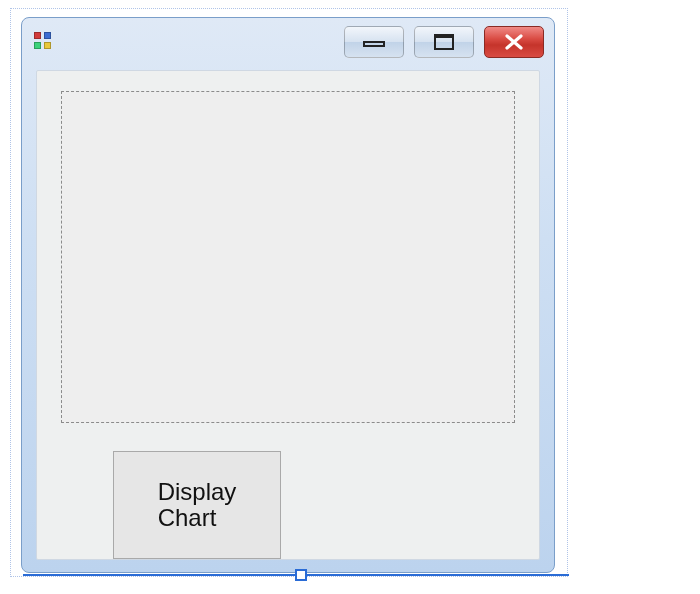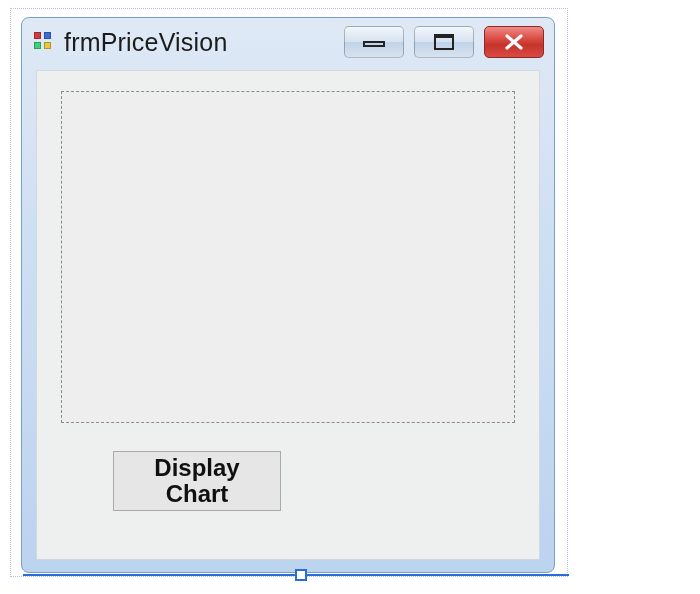--- a/index.html
+++ b/index.html
@@ -124,34 +124,32 @@
     right: 24px;
     height: 332px;
     border: 1px dashed #8b8b8b;
     background: #eeeeee;
     box-sizing: border-box;
   }
 
   
   .btn {
     position: absolute;
-    height: 60px;
+    height: 108px;
     width: 168px;
     background: #e6e6e6;
     border: 1px solid #a9a9a9;
     box-sizing: border-box;
     display: flex;
     align-items: center;
     justify-content: center;
-    text-align: center;
     font-size: 24px;
     line-height: 1.1;
     color: #111;
     cursor: default;
-    font-weight: bold;
   }
   .btn.display { left: 76px;  top: 380px; }
   .btn.close   { left: 268px; top: 380px; }
 
   
   .resize-line {
     position: absolute;
     left: 12px;
     right: -2px;
     top: 565px;
@@ -176,21 +174,20 @@
 
   <div class="form">
 
     <div class="titlebar">
       <span class="app-icon">
         <span class="sq red"></span>
         <span class="sq blue"></span>
         <span class="sq green"></span>
         <span class="sq yellow"></span>
       </span>
-      <span class="title-text">frmPriceVision</span>
 
       <div class="win-buttons">
         <div class="win-btn grey">
           <svg width="26" height="14" viewBox="0 0 26 14">
             <rect x="3" y="7" width="20" height="4" fill="none" stroke="#222" stroke-width="2"></rect>
           </svg>
         </div>
         <div class="win-btn grey">
           <svg width="22" height="18" viewBox="0 0 22 18">
             <rect x="2" y="2" width="18" height="14" fill="none" stroke="#222" stroke-width="2"></rect>

